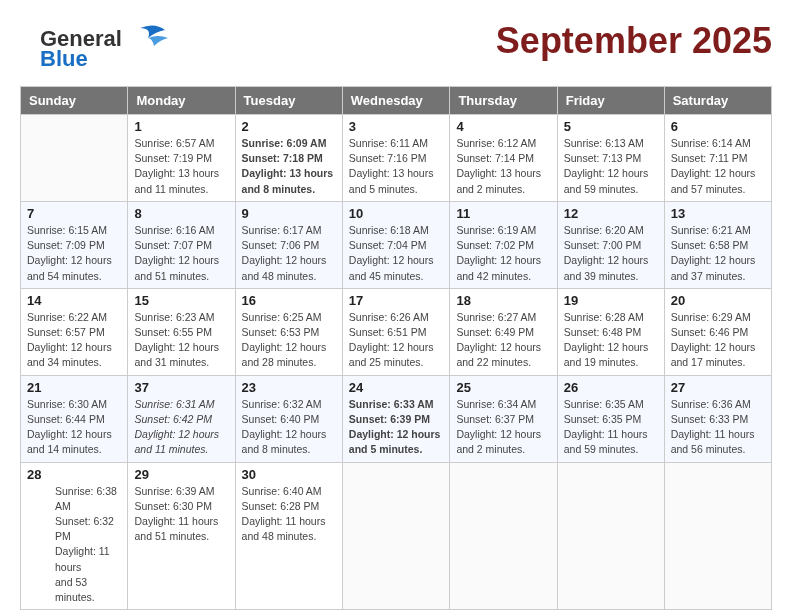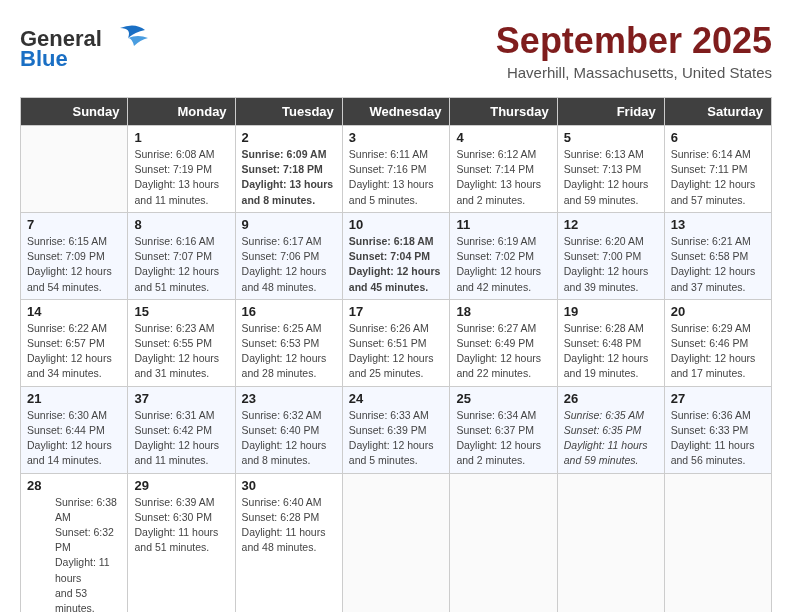--- a/index.html
+++ b/index.html
@@ -13,20 +13,21 @@
     .header {
       display: flex;
       justify-content: space-between;
       align-items: flex-start;
       margin-bottom: 16px;
     }
     .logo {
       display: flex;
       flex-direction: column;
       align-items: flex-start;
+      margin-left: 20px;
     }
     .title-section {
       text-align: right;
     }
     .month-title {
       font-size: 36px;
       font-weight: bold;
       color: #7f1d1d;
       margin-left: 12px;
     }
@@ -34,23 +35,23 @@
       font-size: 15px;
       color: #555;
       margin-top: 2px;
     }
     .calendar {
       width: 100%;
       border-collapse: collapse;
       font-size: 11px;
     }
     .calendar th {
-      background-color: #404040;
+      background-color: #737373;
       color: #fff;
-      text-align: right;
+      text-align: left;
       padding: 6px 8px;
       font-size: 13px;
       font-weight: bold;
       border: 1px solid #ccc;
     }
     .calendar td {
       vertical-align: top;
       border: 1px solid #ccc;
       padding: 4px 6px;
       width: 108px;
@@ -93,42 +94,41 @@
         <text x="0" y="26" font-size="22" font-weight="bold" font-family="Arial" fill="#333">General</text>
         <text x="0" y="46" font-size="22" font-weight="bold" font-family="Arial" fill="#1a6fc4">Blue</text>
 
         <path d="M100 8 Q115 2 125 10 Q115 12 108 18 Q112 8 100 8Z" fill="#1a6fc4"></path>
         <path d="M108 18 Q118 14 128 18 Q120 20 114 26 Q112 18 108 18Z" fill="#4a9de0"></path>
       </svg>
     </div>
   </div>
   <div class="title-section">
     <div class="month-title">September 2025</div>
-    <div class="location">Haverhill, Massachusetts, United States</div>
   </div>
 </div>
 
 <table class="calendar">
   <thead>
     <tr>
     <th>Sunday</th>
         <th>Monday</th>
         <th>Tuesday</th>
         <th>Wednesday</th>
         <th>Thursday</th>
         <th>Friday</th>
         <th>Saturday</th>
       </tr>
   </thead>
   <tbody id="calendar-body">
   <tr>
         <td class="empty-cell"></td>
         <td>
           <div class="day-num">1</div>
-          <div class="day-info" style="white-space: pre-line;">Sunrise: 6:08 AM
+          <div class="day-info" style="white-space: pre-line;">Sunrise: 6:57 AM
 Sunset: 7:19 PM
 Daylight: 13 hours
 and 11 minutes.</div>
         </td>
         <td>
           <div class="day-num">2</div>
           <div class="day-info" style="white-space: pre-line; font-weight: bold;">Sunrise: 6:09 AM
 Sunset: 7:18 PM
 Daylight: 13 hours
 and 8 minutes.</div>
@@ -179,21 +179,21 @@
         </td>
         <td>
           <div class="day-num">9</div>
           <div class="day-info" style="white-space: pre-line;">Sunrise: 6:17 AM
 Sunset: 7:06 PM
 Daylight: 12 hours
 and 48 minutes.</div>
         </td>
         <td>
           <div class="day-num">10</div>
-          <div class="day-info" style="white-space: pre-line; font-weight: bold;">Sunrise: 6:18 AM
+          <div class="day-info" style="white-space: pre-line;">Sunrise: 6:18 AM
 Sunset: 7:04 PM
 Daylight: 12 hours
 and 45 minutes.</div>
         </td>
         <td>
           <div class="day-num">11</div>
           <div class="day-info" style="white-space: pre-line;">Sunrise: 6:19 AM
 Sunset: 7:02 PM
 Daylight: 12 hours
 and 42 minutes.</div>
@@ -267,49 +267,49 @@
       <tr>
         <td>
           <div class="day-num">21</div>
           <div class="day-info" style="white-space: pre-line;">Sunrise: 6:30 AM
 Sunset: 6:44 PM
 Daylight: 12 hours
 and 14 minutes.</div>
         </td>
         <td>
           <div class="day-num">37</div>
-          <div class="day-info" style="white-space: pre-line;">Sunrise: 6:31 AM
+          <div class="day-info" style="white-space: pre-line; font-style: italic;">Sunrise: 6:31 AM
 Sunset: 6:42 PM
 Daylight: 12 hours
 and 11 minutes.</div>
         </td>
         <td>
           <div class="day-num">23</div>
           <div class="day-info" style="white-space: pre-line;">Sunrise: 6:32 AM
 Sunset: 6:40 PM
 Daylight: 12 hours
 and 8 minutes.</div>
         </td>
         <td>
           <div class="day-num">24</div>
-          <div class="day-info" style="white-space: pre-line;">Sunrise: 6:33 AM
+          <div class="day-info" style="white-space: pre-line; font-weight: bold;">Sunrise: 6:33 AM
 Sunset: 6:39 PM
 Daylight: 12 hours
 and 5 minutes.</div>
         </td>
         <td>
           <div class="day-num">25</div>
           <div class="day-info" style="white-space: pre-line;">Sunrise: 6:34 AM
 Sunset: 6:37 PM
 Daylight: 12 hours
 and 2 minutes.</div>
         </td>
         <td>
           <div class="day-num">26</div>
-          <div class="day-info" style="white-space: pre-line; font-style: italic;">Sunrise: 6:35 AM
+          <div class="day-info" style="white-space: pre-line;">Sunrise: 6:35 AM
 Sunset: 6:35 PM
 Daylight: 11 hours
 and 59 minutes.</div>
         </td>
         <td>
           <div class="day-num">27</div>
           <div class="day-info" style="white-space: pre-line;">Sunrise: 6:36 AM
 Sunset: 6:33 PM
 Daylight: 11 hours
 and 56 minutes.</div>

